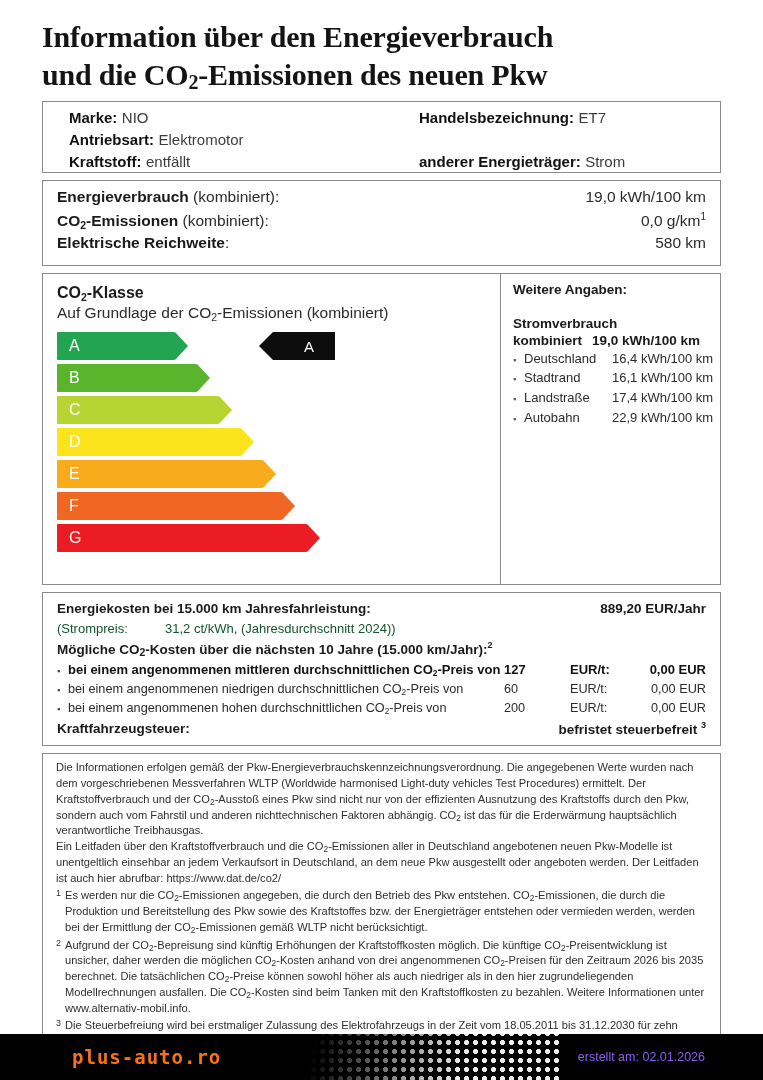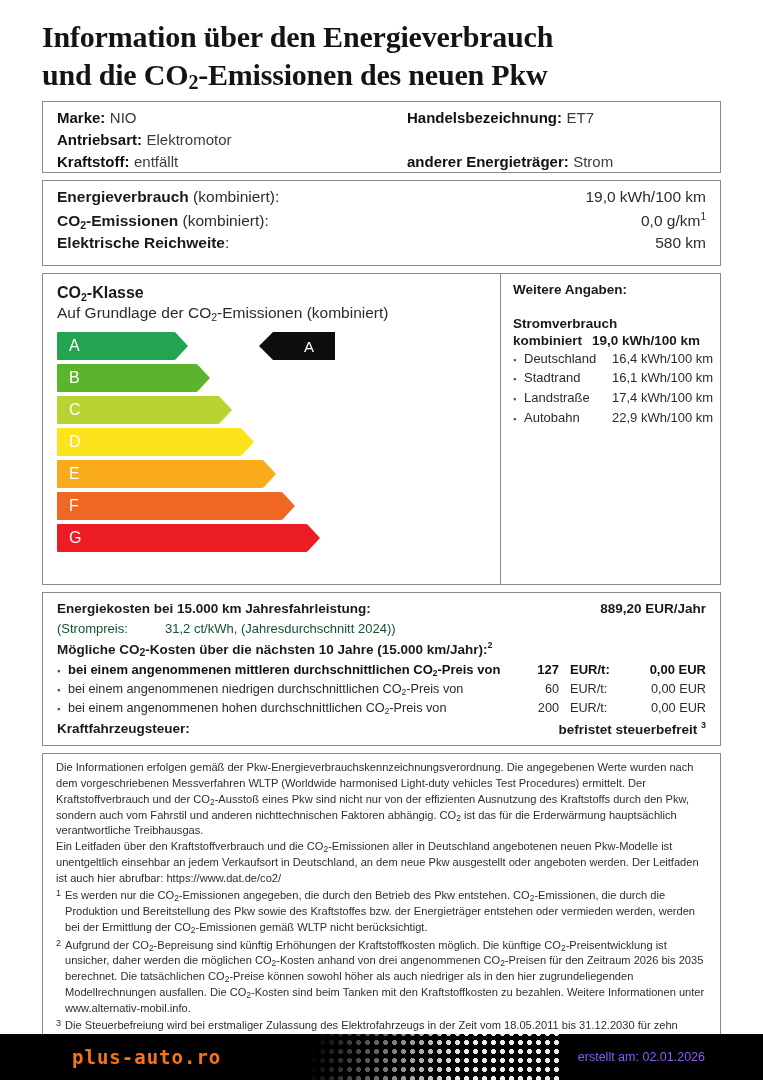--- a/index.html
+++ b/index.html
@@ -45,21 +45,21 @@
   
   .box {
     border: 1px solid #8a8a8a;
     margin: 0 42px 7px 42px;
     box-sizing: border-box;
     background: #fff;
   }
 
   
   .vinfo {
-    padding: 7px 0 8px 0;
+    padding: 7px 0 8px 12px;
     position: relative;
     height: 72px;
   }
   .vrow {
     display: flex;
     align-items: baseline;
     padding: 0 14px;
     height: 22px;
   }
   .vcol-l { width: 350px; flex: 0 0 350px; }
@@ -259,21 +259,21 @@
   .crow {
     display: flex;
     align-items: baseline;
     font-size: 12.7px;
     line-height: 1.52;
     color: #2b2b2b;
   }
   .crow.bold { font-weight: bold; color: #111; font-size: 13px; }
   .crow .bu { width: 11px; flex: 0 0 11px; font-size: 9px; color:#444; }
   .crow .ctext { flex: 1; }
-  .crow .cnum { width: 46px; flex: 0 0 46px; text-align: right; padding-right: 11px;}
+  .crow .cnum { width: 46px; flex: 0 0 46px; padding-right: 20px;}
   .crow .cunit { width: 52px; flex: 0 0 52px; }
   .crow .cval { width: 84px; flex: 0 0 84px; text-align: right; white-space: nowrap;}
   .tax-row {
     display: flex;
     justify-content: space-between;
     font-weight: bold;
     font-size: 13.5px;
     line-height: 1.6;
   }
   .tax-row sup { font-size: 9px; }

